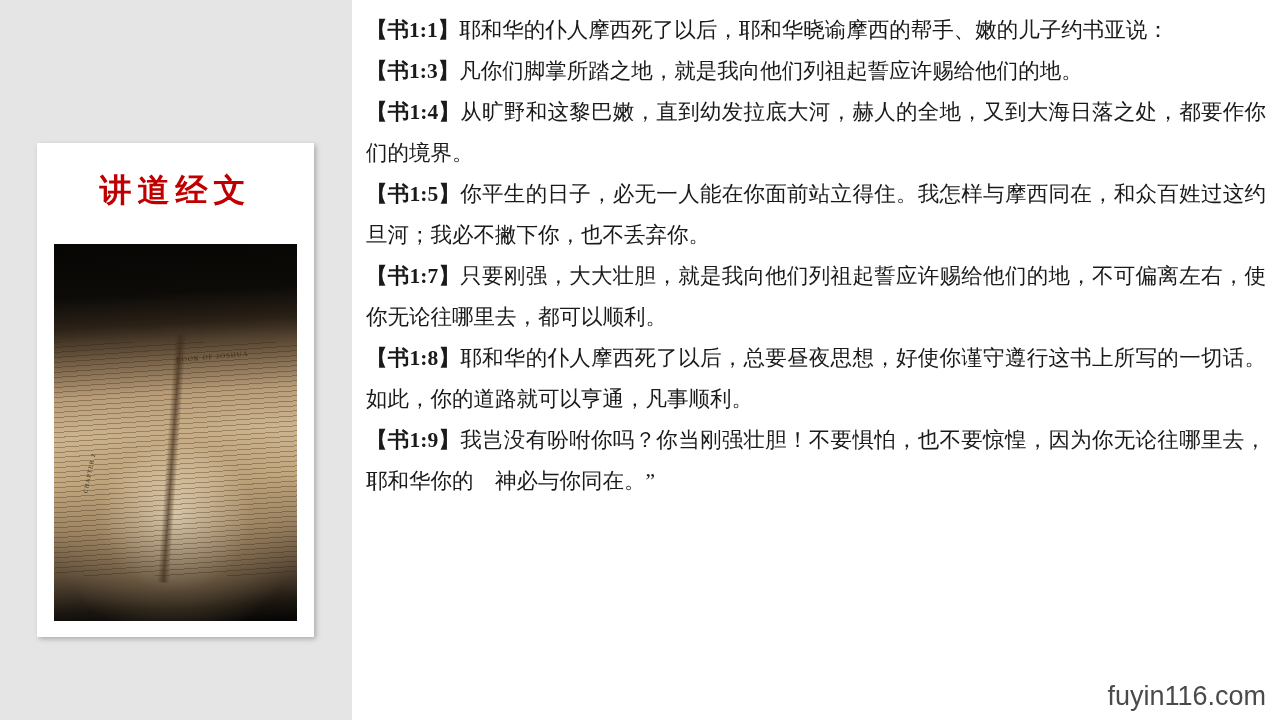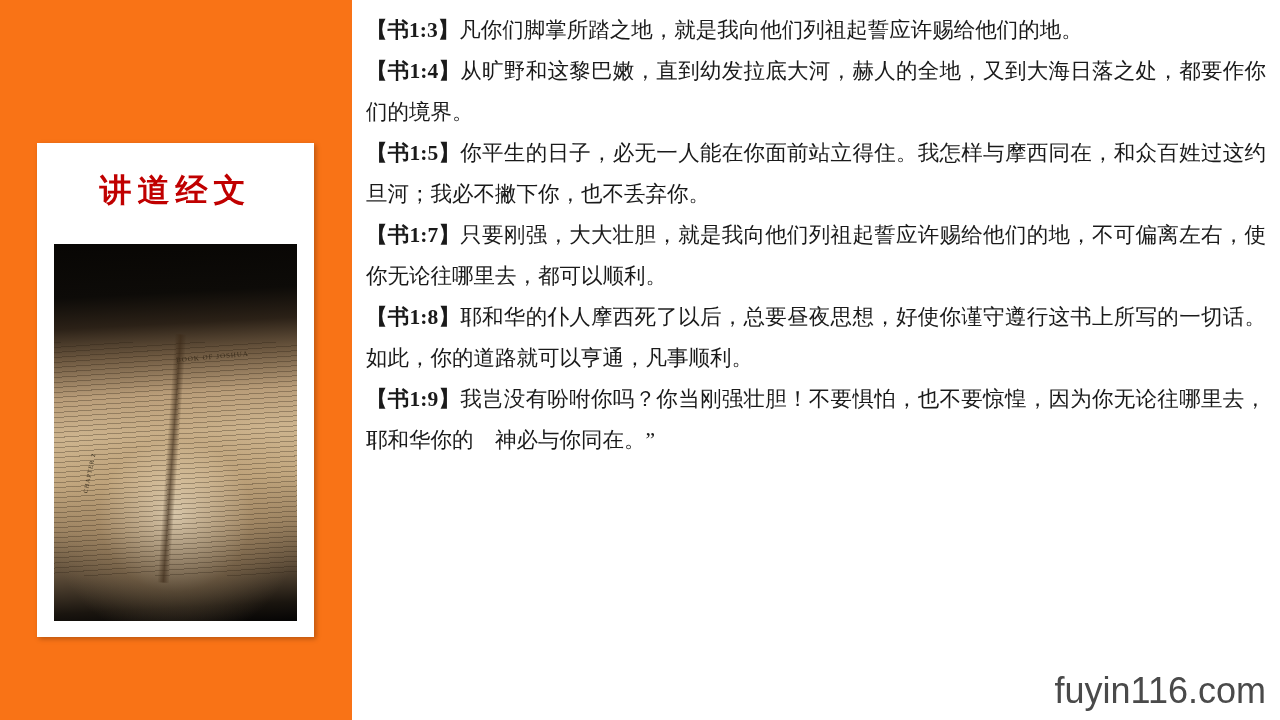--- a/index.html
+++ b/index.html
@@ -12,21 +12,21 @@
   #slide {
     position: relative;
     width: 1280px; height: 720px;
     background: #ffffff;
   }
   
   #left-panel {
     position: absolute;
     left: 0; top: 0;
     width: 352px; height: 720px;
-    background: #f97316;
+    background: #e5e5e5;
   }
   #card {
     position: absolute;
     left: 37px; top: 143px;
     width: 277px; height: 494px;
     background: #ffffff;
     box-shadow: 2px 2px 5px rgba(0,0,0,0.25);
   }
   #card-title {
     position: absolute;
@@ -99,21 +99,21 @@
     line-height: 41px;
     color: #1a1a1a;
     text-align: justify;
     margin: 0 0 0 0;
     font-family: "Liberation Serif", "DejaVu Serif", serif;
   }
   .verse .ref { font-weight: bold; }
   #watermark {
     position: absolute;
     right: 14px; bottom: 8px;
-    font-size: 36px;
+    font-size: 27px;
     color: #4a4a4a;
     font-family: "Liberation Sans", "DejaVu Sans", sans-serif;
     letter-spacing: 0px;
   }
 </style>
 </head>
 <body>
 
 <div id="slide">
 
@@ -123,20 +123,23 @@
       <div id="bible-photo">
         <div class="lines"></div>
         <div class="gutter"></div>
         <div class="heading">BOOK OF JOSHUA</div>
         <div class="chapmark">CHAPTER 2</div>
       </div>
     </div>
   </div>
 
   <div id="verses">
+    <p class="verse">
+      <span class="ref">【书1:1】</span><span>耶和华的仆人摩西死了以后，耶和华晓谕摩西的帮手、嫩的儿子约书亚说：</span>
+    </p>
     <p class="verse">
       <span class="ref">【书1:3】</span><span>凡你们脚掌所踏之地，就是我向他们列祖起誓应许赐给他们的地。</span>
     </p>
     <p class="verse">
       <span class="ref">【书1:4】</span><span>从旷野和这黎巴嫩，直到幼发拉底大河，赫人的全地，又到大海日落之处，都要作你们的境界。</span>
     </p>
     <p class="verse">
       <span class="ref">【书1:5】</span><span>你平生的日子，必无一人能在你面前站立得住。我怎样与摩西同在，和众百姓过这约旦河；我必不撇下你，也不丢弃你。</span>
     </p>
     <p class="verse">

